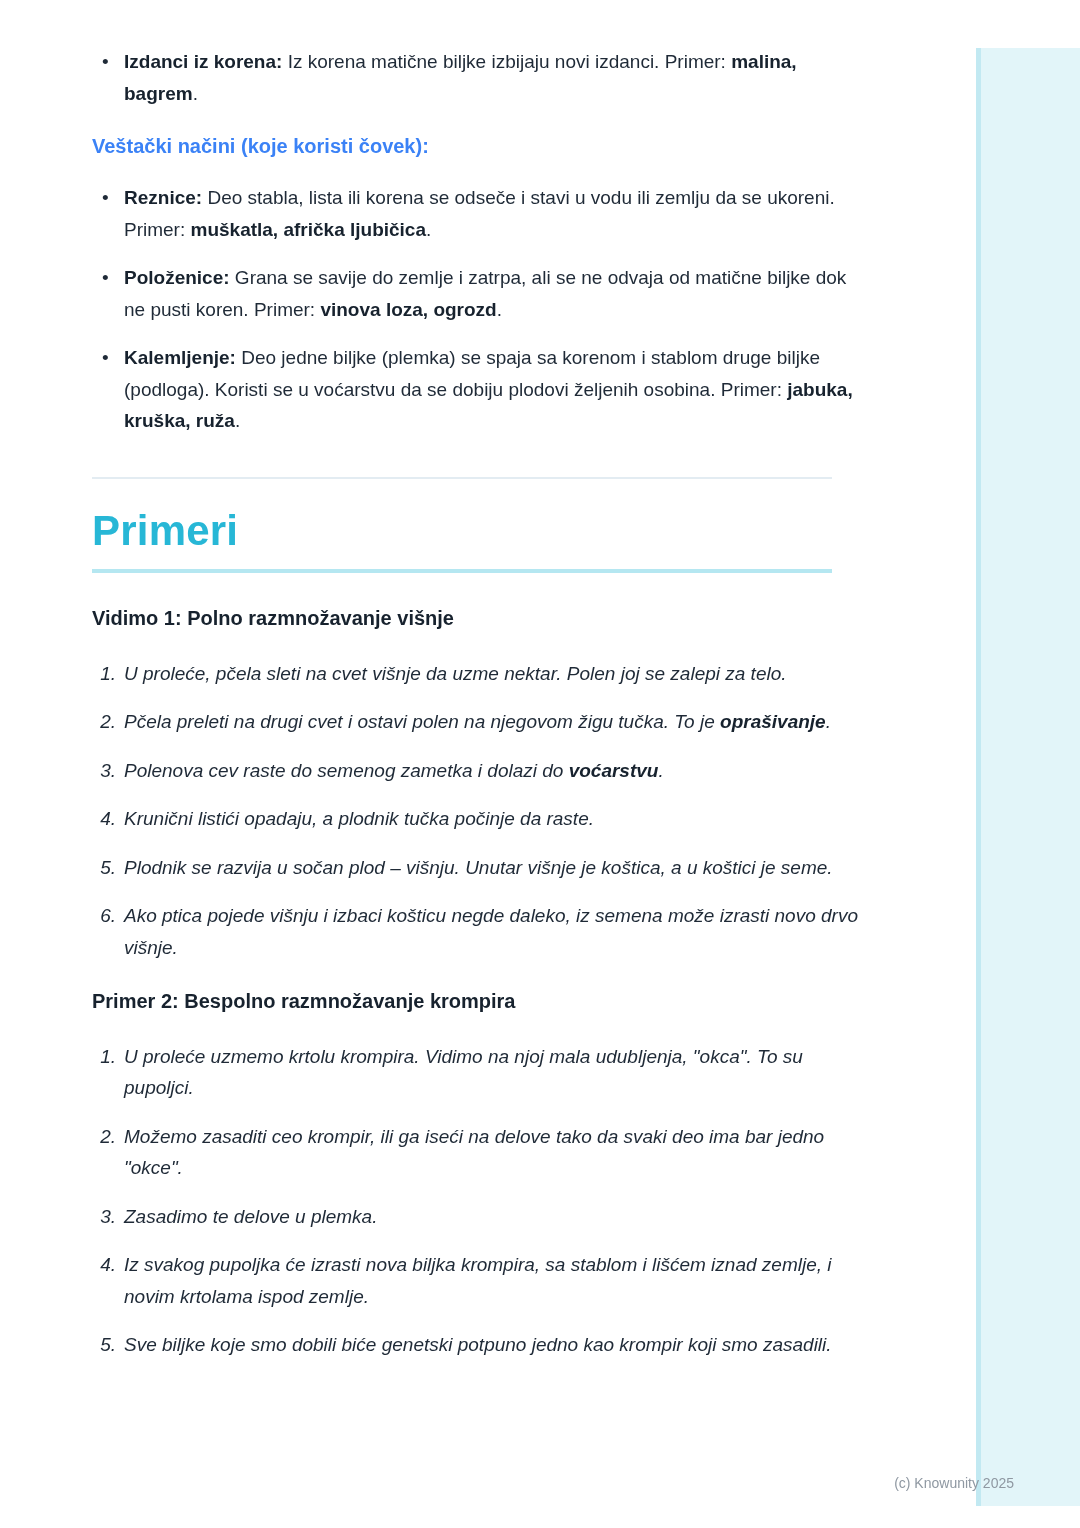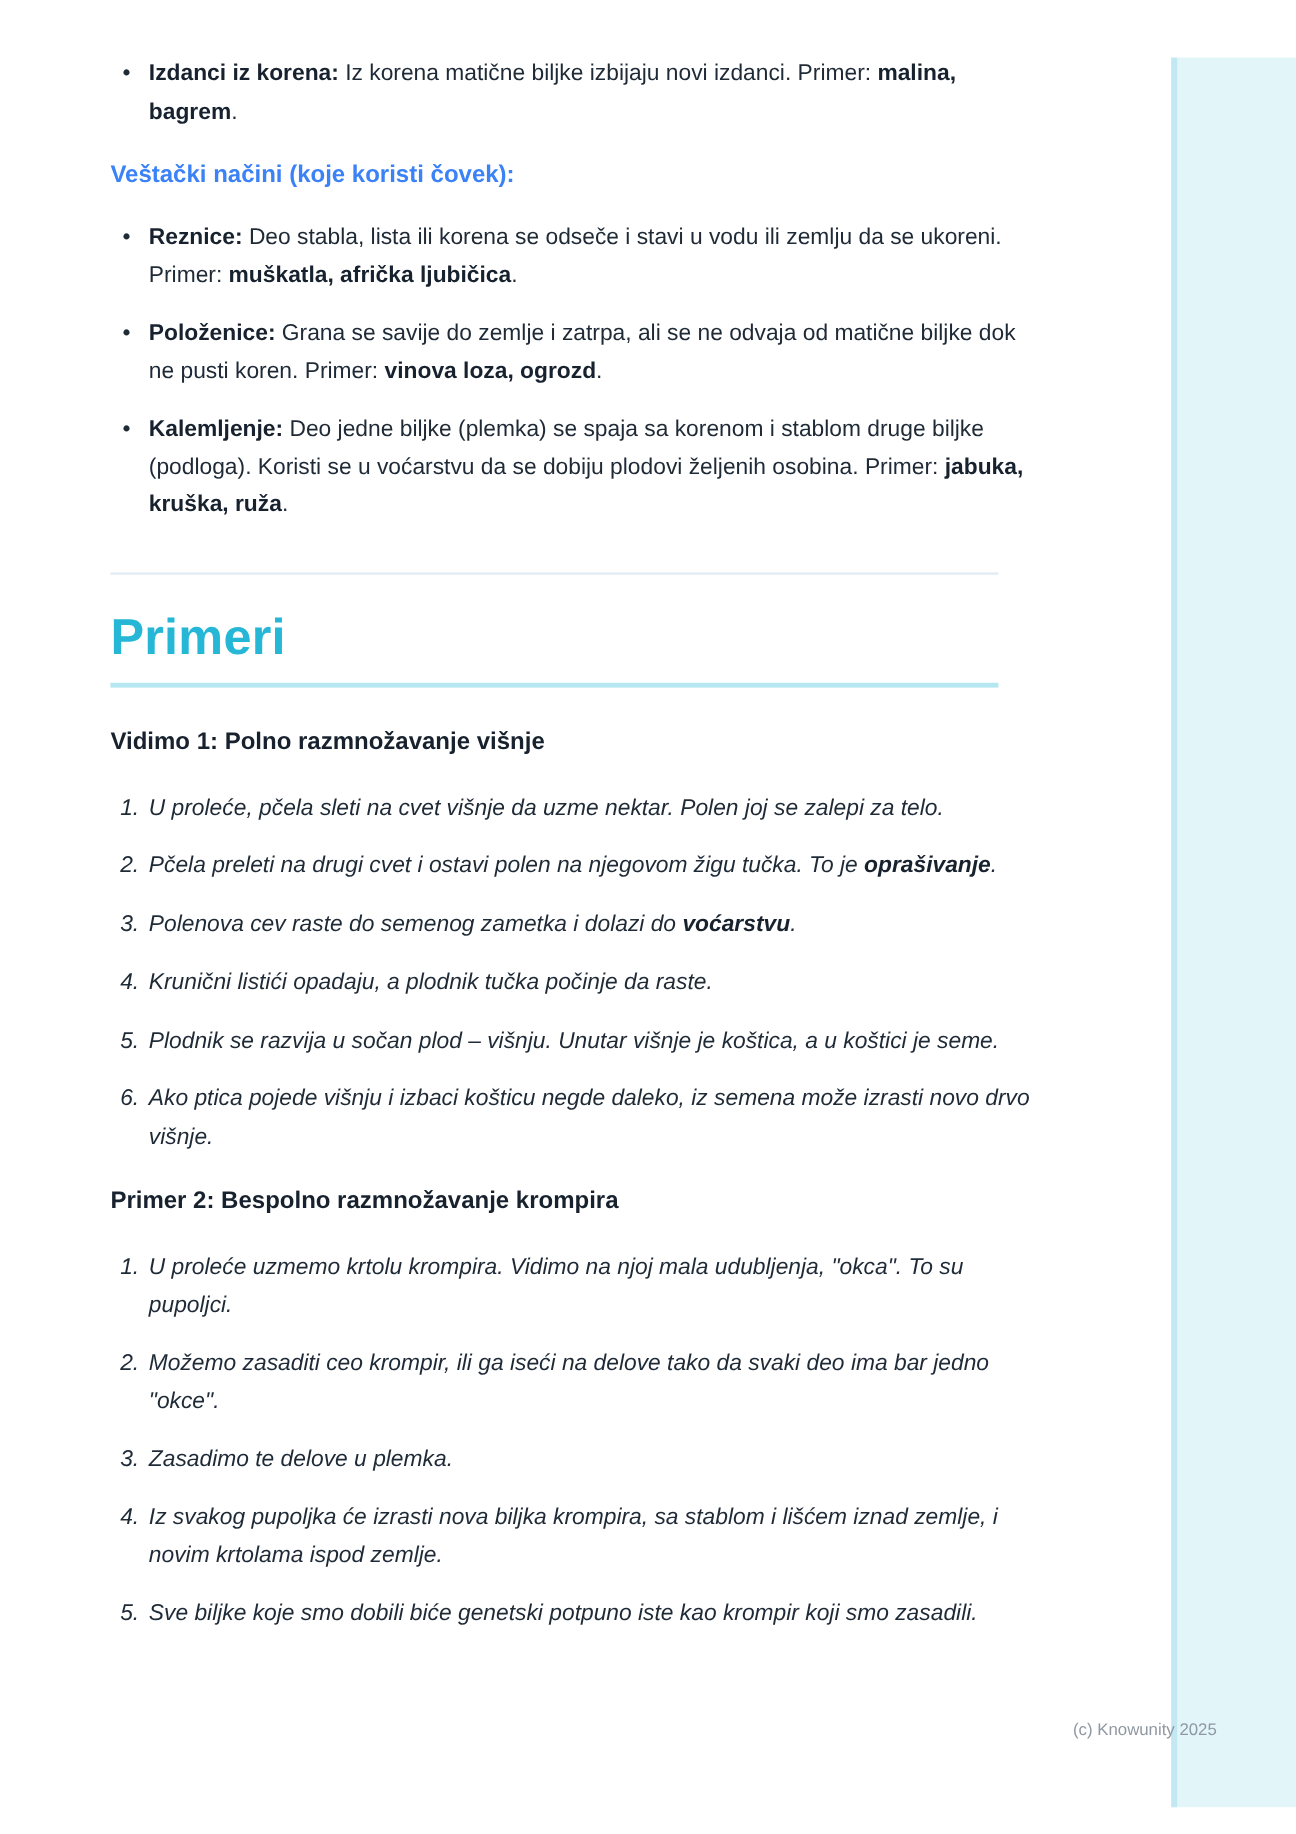--- a/index.html
+++ b/index.html
@@ -95,21 +95,21 @@
     position: absolute;
     left: 0;
     top: 0;
     width: 24px;
     text-align: right;
     color: #1f2a37;
   }
 
   .footer-credit {
     position: absolute;
-    top: 1433px;
+    top: 1475px;
     right: 66px;
     font-size: 14px;
     color: #8f98a2;
   }
 </style>
 </head>
 <body>
 
 <div class="side-stripe"></div>
 
@@ -143,18 +143,18 @@
     <li class="body-text"><span>Ako ptica pojede višnju i izbaci košticu negde daleko, iz semena može izrasti novo drvo višnje.</span></li>
   </ol>
 
   <h3 class="sub-heading">Primer 2: Bespolno razmnožavanje krompira</h3>
 
   <ol class="numbered">
     <li class="body-text"><span>U proleće uzmemo krtolu krompira. Vidimo na njoj mala udubljenja, "okca". To su pupoljci.</span></li>
     <li class="body-text"><span>Možemo zasaditi ceo krompir, ili ga iseći na delove tako da svaki deo ima bar jedno "okce".</span></li>
     <li class="body-text"><span>Zasadimo te delove u plemka.</span></li>
     <li class="body-text"><span>Iz svakog pupoljka će izrasti nova biljka krompira, sa stablom i lišćem iznad zemlje, i novim krtolama ispod zemlje.</span></li>
-    <li class="body-text"><span>Sve biljke koje smo dobili biće genetski potpuno iste kao krompir koji smo zasadili.</span></li>
+    <li class="body-text"><span>Sve biljke koje smo dobili biće genetski potpuno jedno kao krompir koji smo zasadili.</span></li>
   </ol>
 
 </div>
 
 <div class="footer-credit">(c) Knowunity 2025</div>
 
 </body></html>

